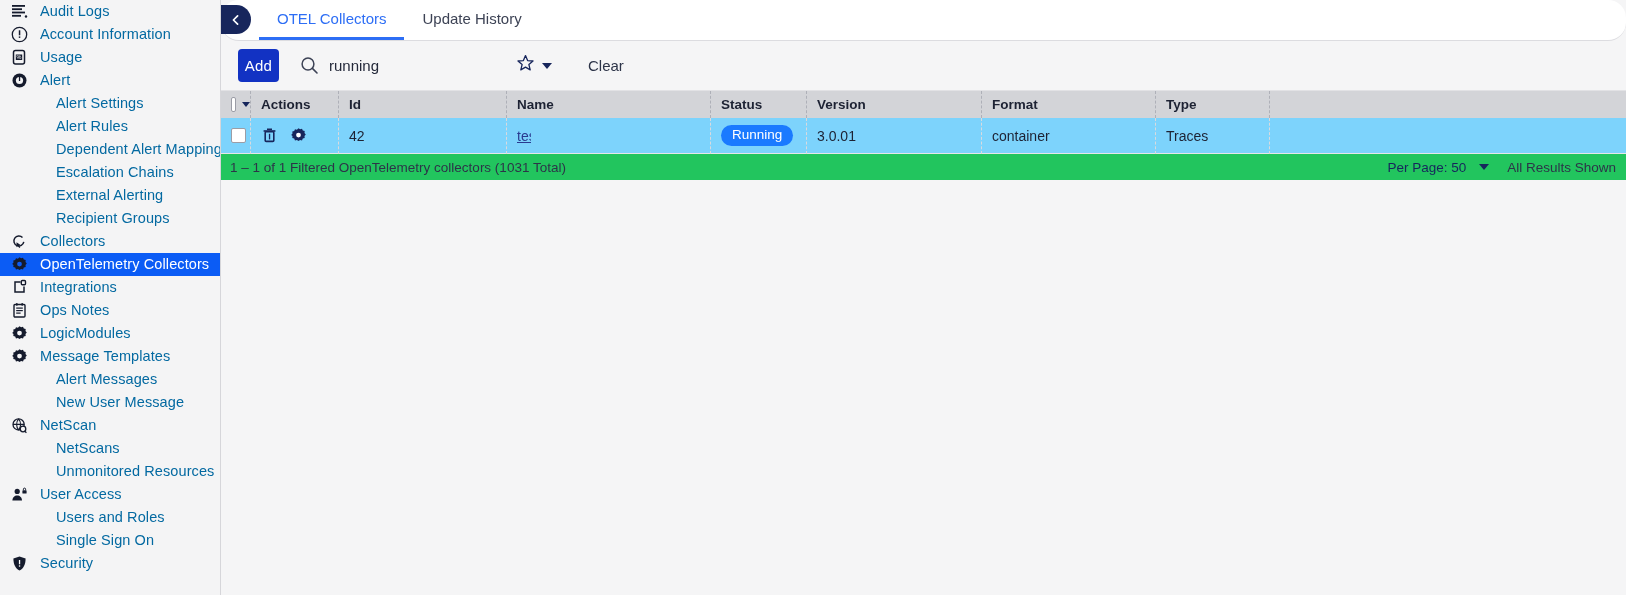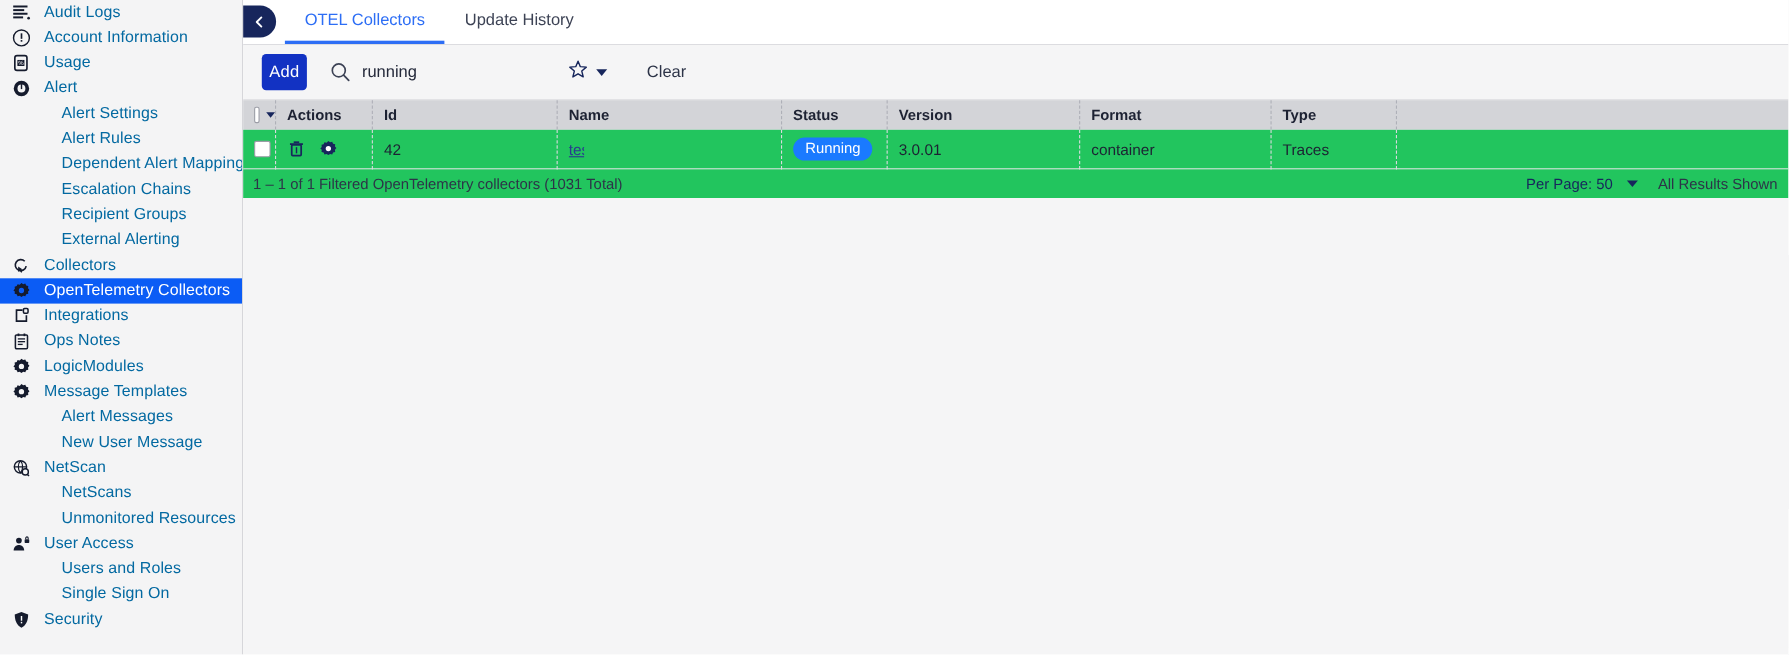--- a/index.html
+++ b/index.html
@@ -61,20 +61,21 @@
   }
 
   
   .tabbar {
     height: 41px;
     background: #ffffff;
     border-bottom: 1px solid #dcdce0;
     display: flex;
     align-items: flex-end;
     position: relative;
+    border-radius: 18px;
   }
   .collapse-btn {
     position: absolute;
     left: 0px; top: 5px;
     width: 30px; height: 29px;
     background: #17265c;
     border-radius: 0 16px 16px 0;
     display: flex; align-items: center; justify-content: center;
     cursor: pointer;
     z-index: 5;
@@ -172,21 +173,21 @@
     height: 27px;
     display: flex; align-items: center;
     border-right: 1px dashed #aeb0b8;
     white-space: nowrap;
     overflow: hidden;
   }
   .th:last-child { border-right: none; }
   .row {
     display: flex;
     height: 36px;
-    background: #22c55e;
+    background: #7dd3fc;
     align-items: center;
     border-bottom: 1px solid #e6e6e9;
   }
   .td {
     font-size: 14px;
     color: #1d2233;
     padding-left: 10px;
     height: 36px;
     display: flex; align-items: center;
     border-right: 1px dashed #d9dade;
@@ -330,24 +331,24 @@
     <div class="nav-item child">
       <span class="nav-label">Alert Rules</span>
     </div>
     <div class="nav-item child">
       <span class="nav-label">Dependent Alert Mapping</span>
     </div>
     <div class="nav-item child">
       <span class="nav-label">Escalation Chains</span>
     </div>
     <div class="nav-item child">
+      <span class="nav-label">External Alerting</span>
+    </div>
+    <div class="nav-item child">
       <span class="nav-label">Recipient Groups</span>
-    </div>
-    <div class="nav-item child">
-      <span class="nav-label">External Alerting</span>
     </div>
 
     <div class="nav-item">
       <span class="nav-icon">
         <svg width="17" height="17" viewBox="0 0 17 17">
             <path d="M11.5 4.5a5 5 0 1 0 1.3 4.4" fill="none" stroke="#151b2d" stroke-width="1.5"></path>
             <path d="M5.5 9.2 L5.5 14.2 L7 12.9 L8.2 15 L9.3 14.3 L8.1 12.3 L10 12.2 Z" fill="#151b2d"></path>
           </svg>
       </span>
       <span class="nav-label">Collectors</span>

